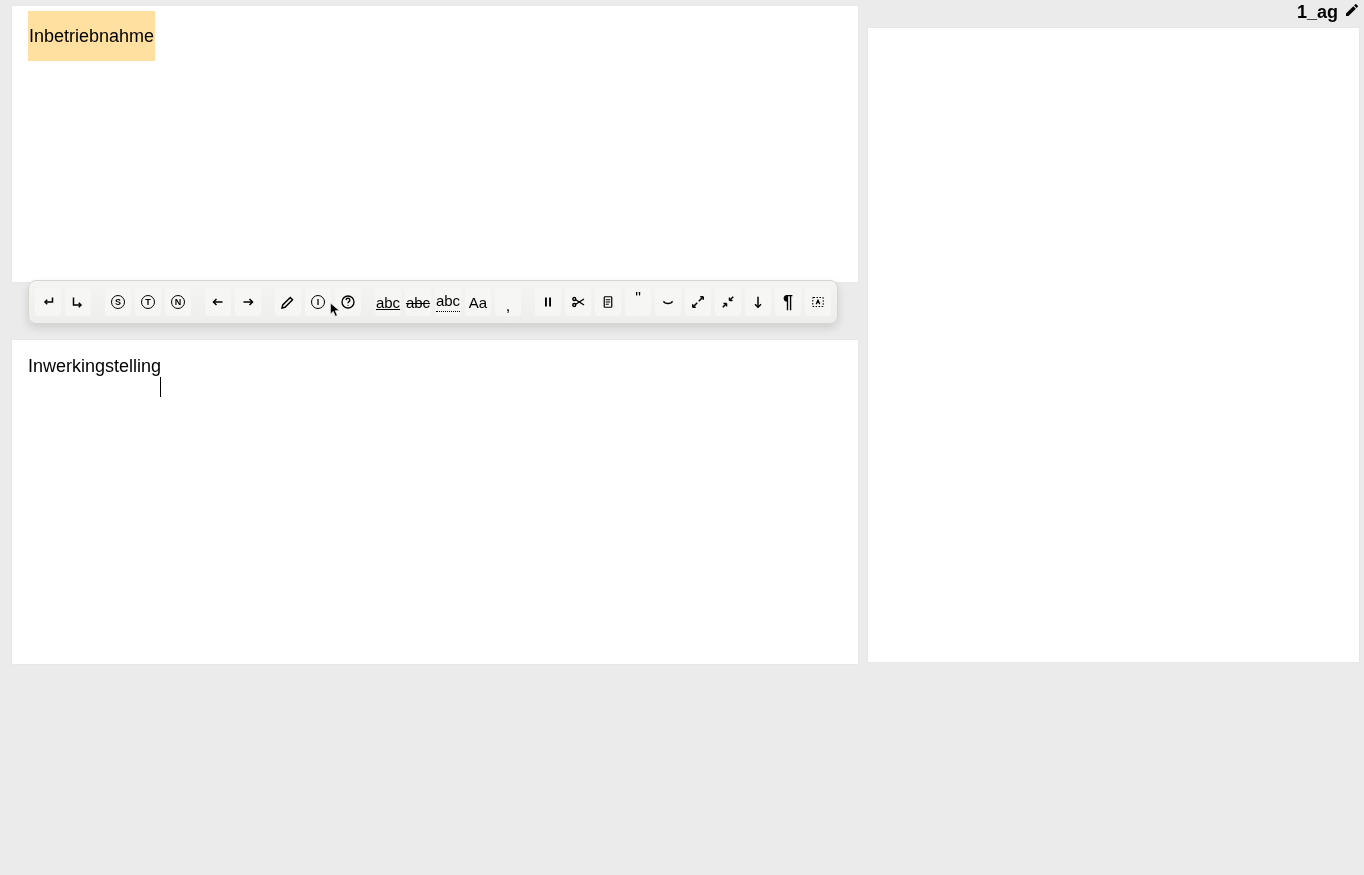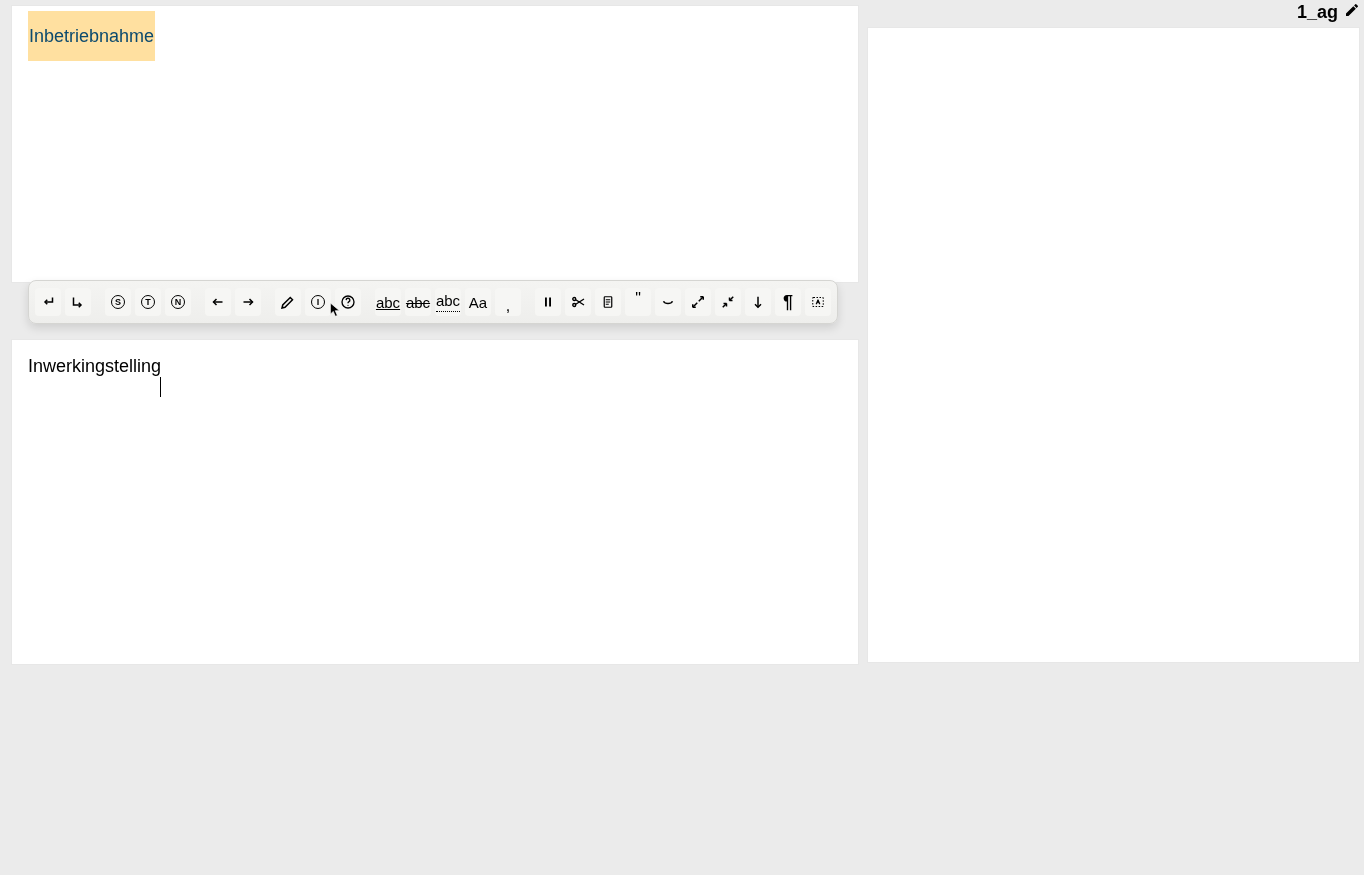--- a/index.html
+++ b/index.html
@@ -59,21 +59,21 @@
   .source-text-wrap {
     position: absolute;
     left: 16px;
     top: 20px;
   }
   .source-text {
     font-size: 18px;
     background: #ffe0a0;
     padding: 15px 1px;
     line-height: 1.2;
-    color: #0c4a6e;
+    color: #000000;
   }
 
   .target-text-wrap {
     position: absolute;
     left: 16px;
     top: 16px;
     display: flex;
     align-items: flex-end;
     flex-direction: column;
   }

